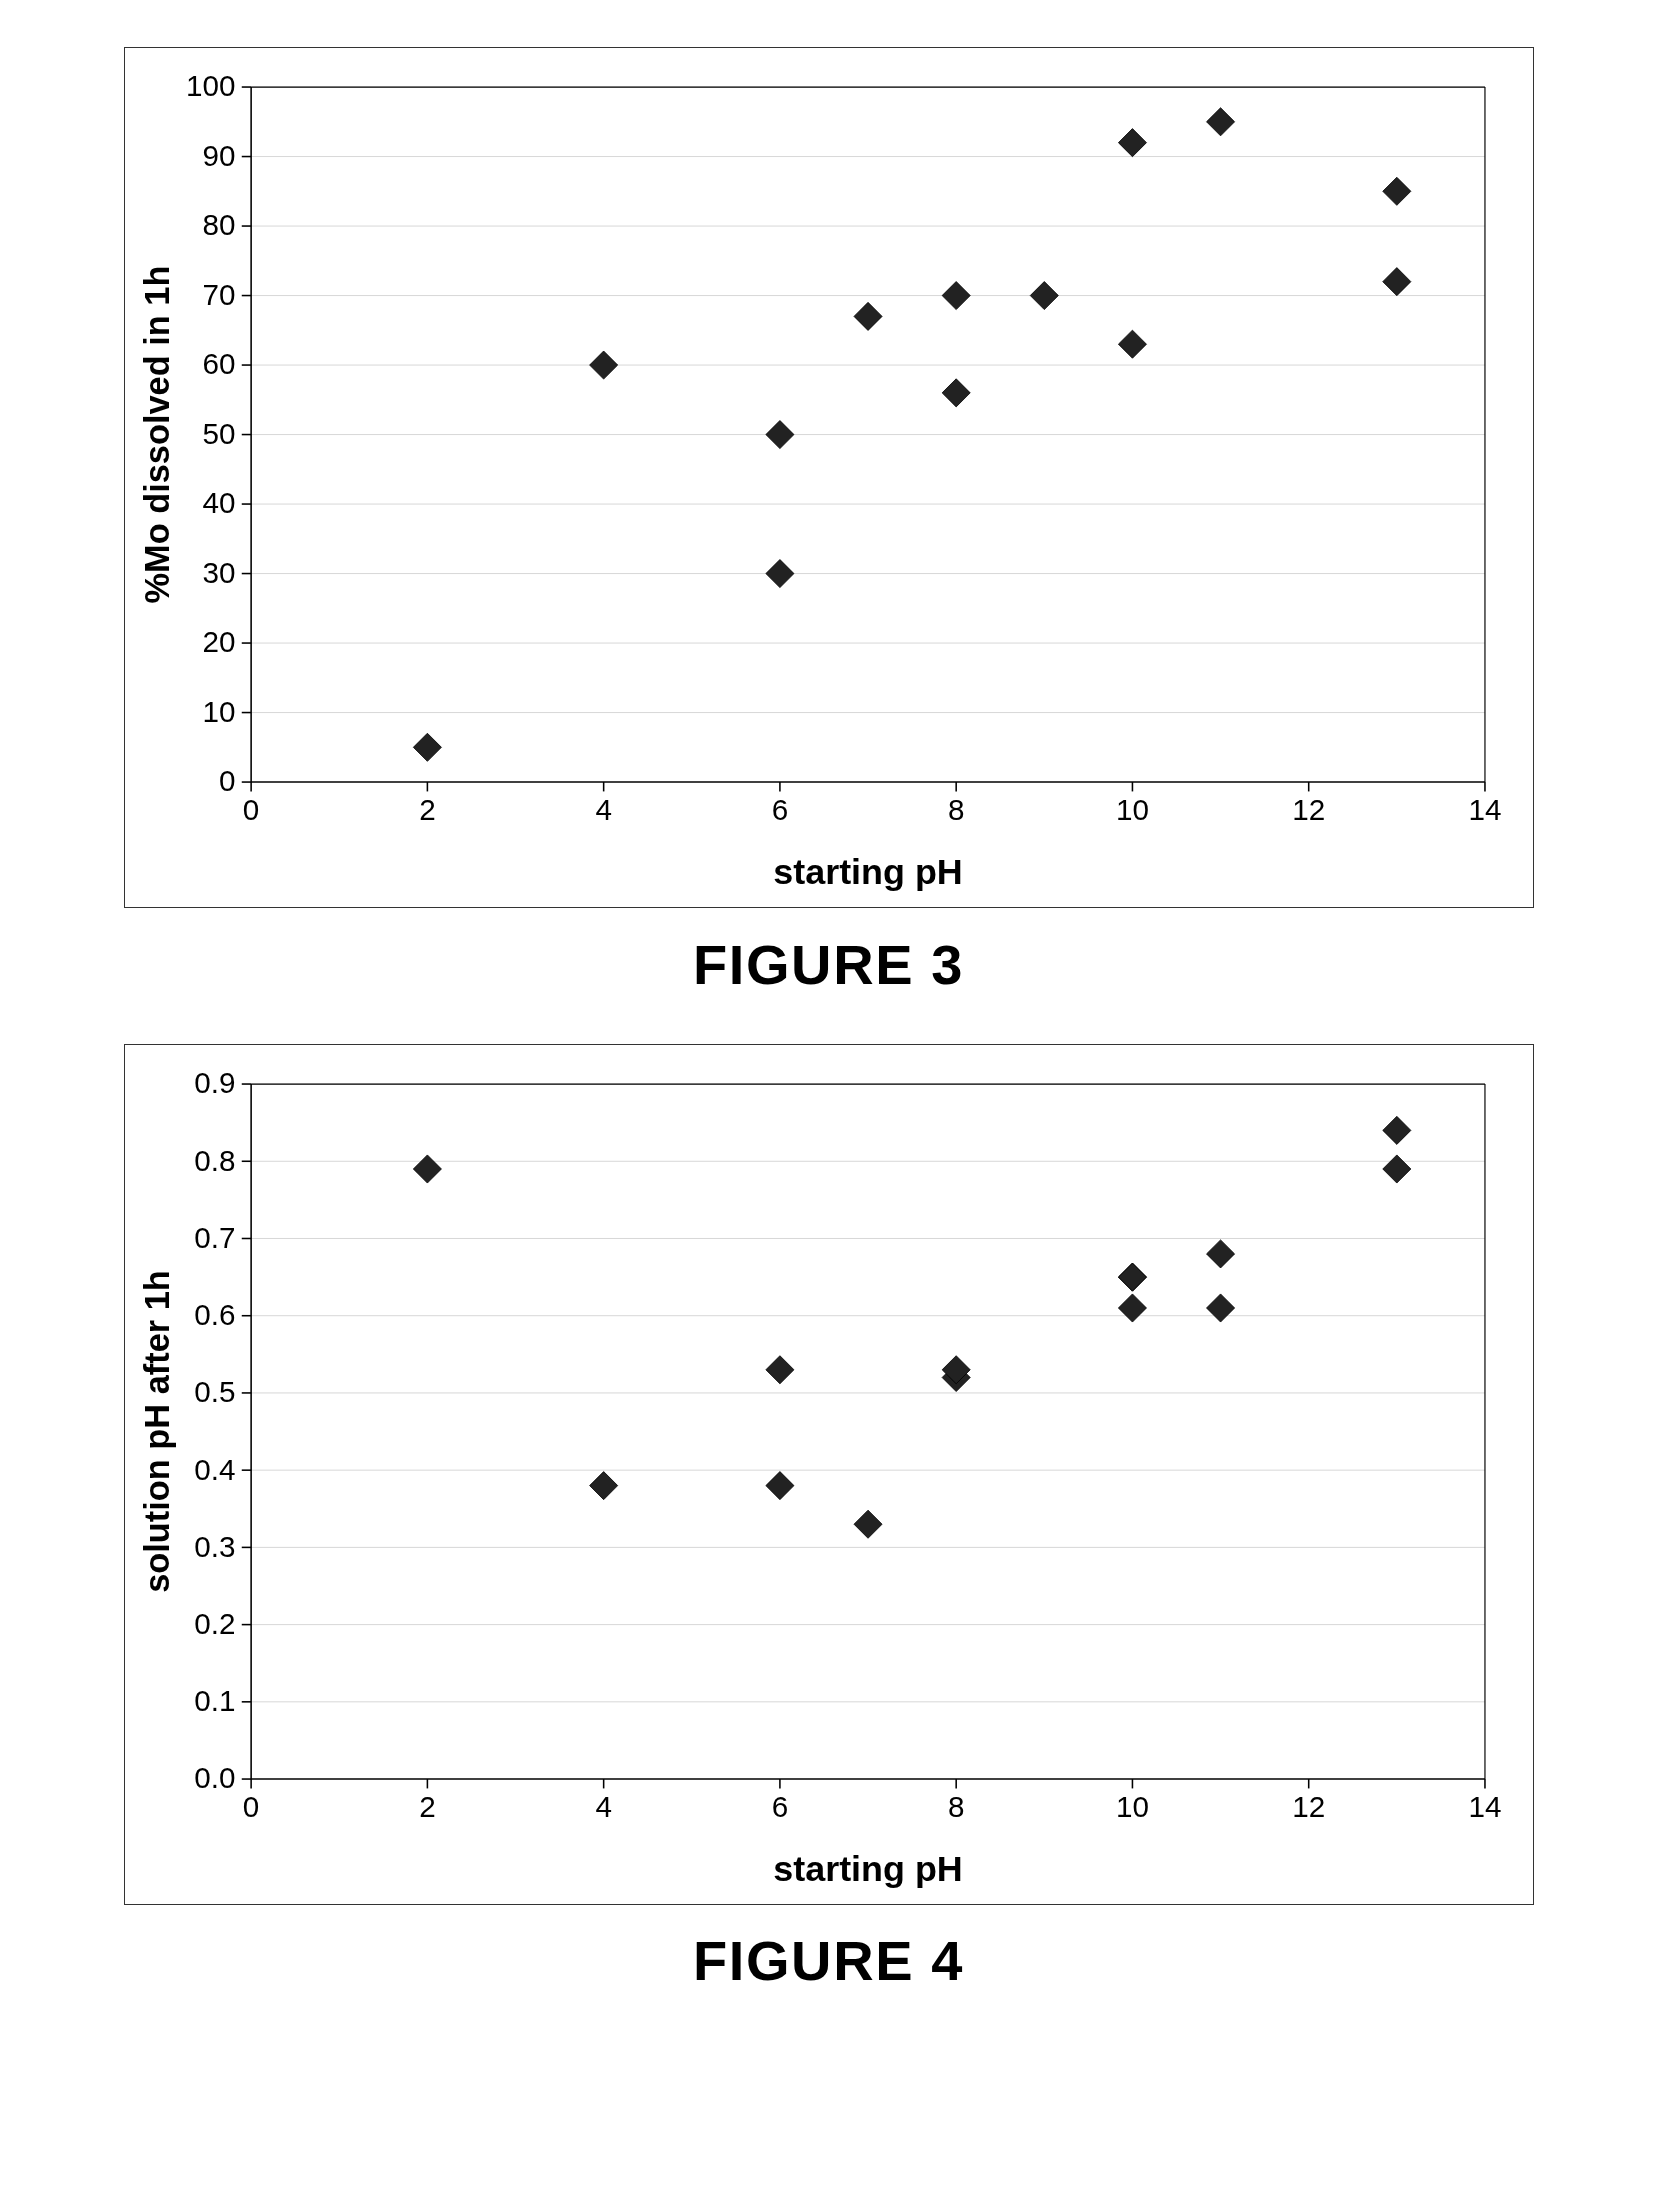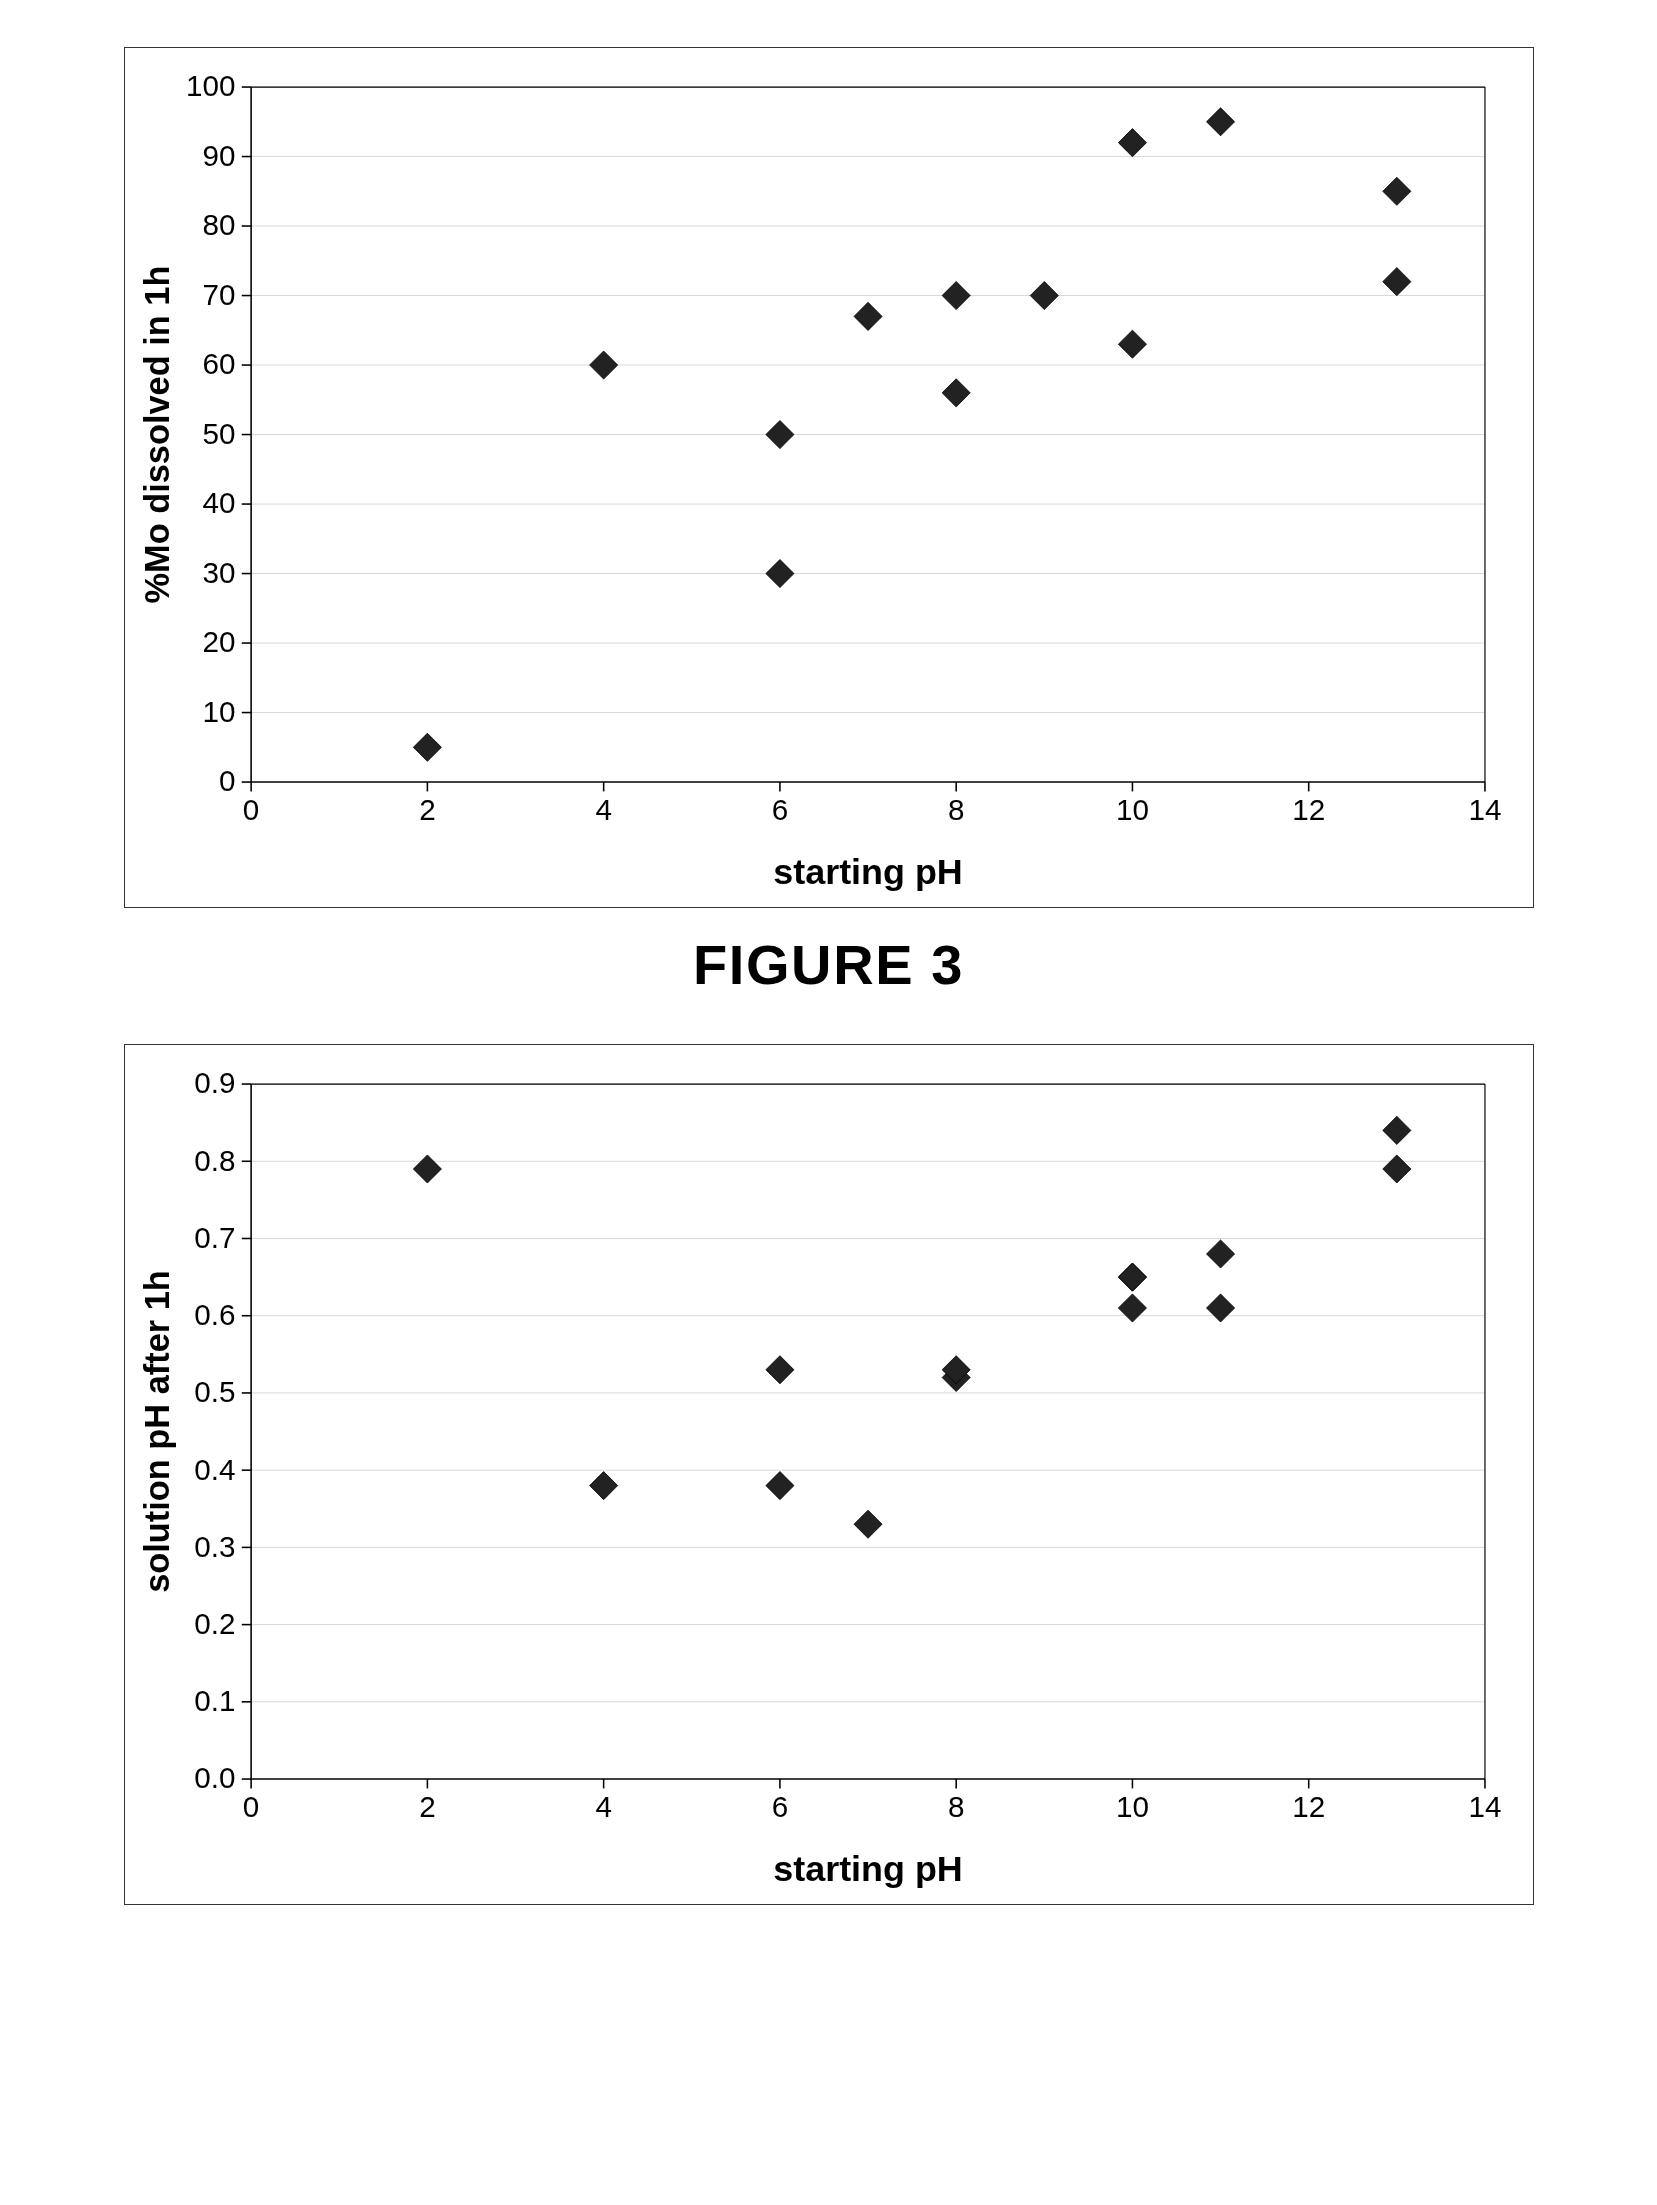--- a/index.html
+++ b/index.html
@@ -185,14 +185,15 @@
         <polygon points="1062.8571428571427,397.8888888888889 1080.8571428571427,415.8888888888889 1062.8571428571427,433.8888888888889 1044.8571428571427,415.8888888888889" fill="#222" stroke="#000" stroke-width="1"></polygon>
         <polygon points="1288.5714285714287,279.2222222222223 1306.5714285714287,297.2222222222223 1288.5714285714287,315.2222222222223 1270.5714285714287,297.2222222222223" fill="#222" stroke="#000" stroke-width="1"></polygon>
         <polygon points="1288.5714285714287,279.2222222222223 1306.5714285714287,297.2222222222223 1288.5714285714287,315.2222222222223 1270.5714285714287,297.2222222222223" fill="#222" stroke="#000" stroke-width="1"></polygon>
         <polygon points="1288.5714285714287,318.7777777777778 1306.5714285714287,336.7777777777778 1288.5714285714287,354.7777777777778 1270.5714285714287,336.7777777777778" fill="#222" stroke="#000" stroke-width="1"></polygon>
         <polygon points="1401.4285714285713,249.55555555555554 1419.4285714285713,267.55555555555554 1401.4285714285713,285.55555555555554 1383.4285714285713,267.55555555555554" fill="#222" stroke="#000" stroke-width="1"></polygon>
         <polygon points="1401.4285714285713,318.7777777777778 1419.4285714285713,336.7777777777778 1401.4285714285713,354.7777777777778 1383.4285714285713,336.7777777777778" fill="#222" stroke="#000" stroke-width="1"></polygon>
         <polygon points="1627.142857142857,91.33333333333337 1645.142857142857,109.33333333333337 1627.142857142857,127.33333333333337 1609.142857142857,109.33333333333337" fill="#222" stroke="#000" stroke-width="1"></polygon>
         <polygon points="1627.142857142857,140.77777777777783 1645.142857142857,158.77777777777783 1627.142857142857,176.77777777777783 1609.142857142857,158.77777777777783" fill="#222" stroke="#000" stroke-width="1"></polygon>
       </svg>
   </div>
+  <div class="figure-label">FIGURE 4</div>
 </div>
 
 
 </body></html>

